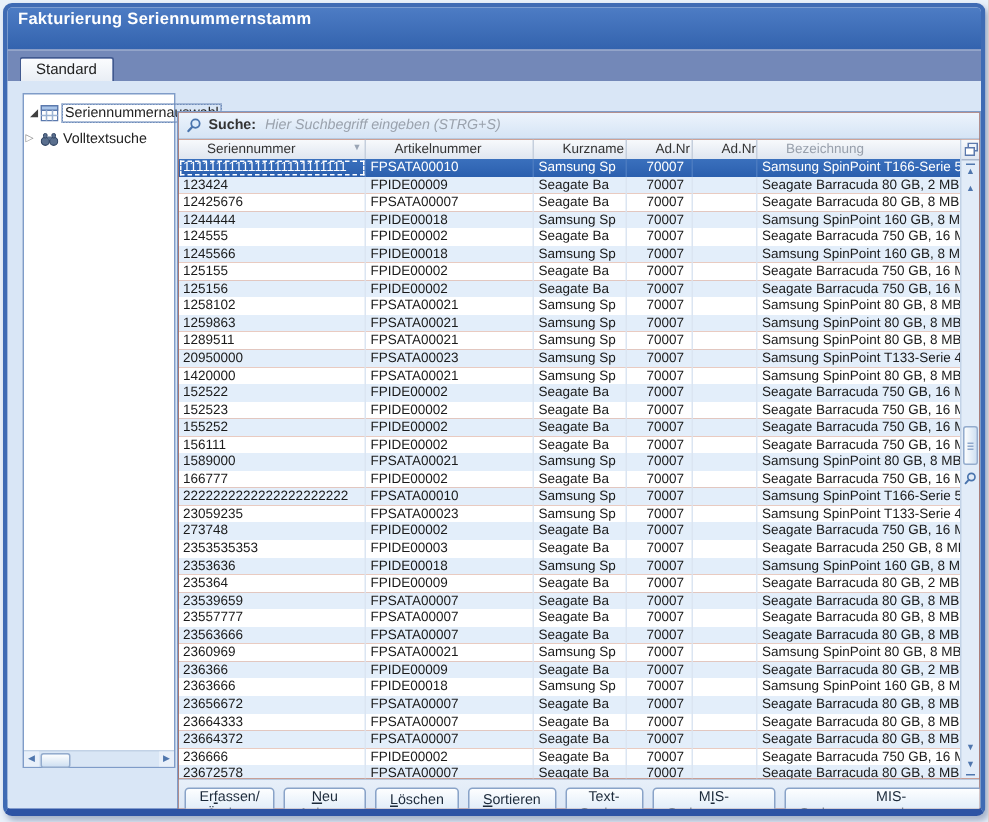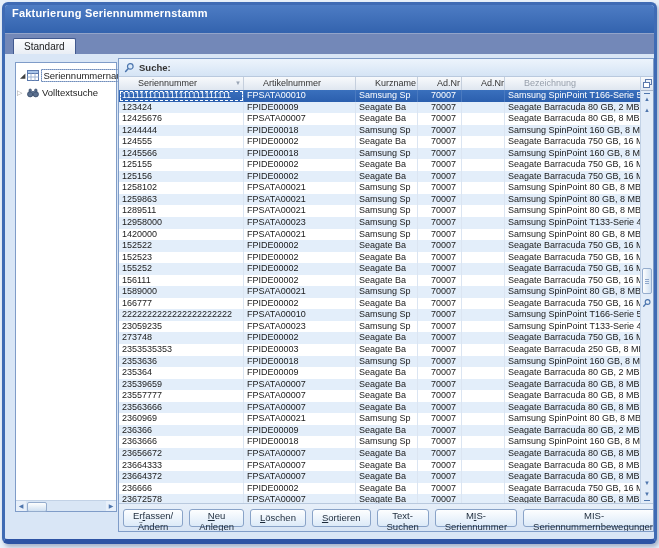--- a/index.html
+++ b/index.html
@@ -31,21 +31,21 @@
   .expander.collapsed{color:#8a8a8a;}
   .tree-label{padding:0 1px;line-height:11px;}
   .tree-label.focused{border:1px solid #6f8cba;outline:1px dotted #9fb4d4;outline-offset:-1px;}
   .tree-hscroll{position:absolute;left:0;right:0;bottom:0;height:10px;background:#d9e6f5;border-top:1px solid #c2d2e6;
     display:flex;align-items:center;}
   .hs-btn{width:10px;height:10px;font-size:6px;line-height:10px;text-align:center;color:#4f76ad;background:#e8f0fa;}
   .hs-track{flex:1;position:relative;height:10px;}
   .hs-thumb{position:absolute;left:1px;top:1px;width:18px;height:8px;background:linear-gradient(#fdfefe,#cfe0f2);
     border:1px solid #94accd;border-radius:2px;}
   
-  .gridpanel{position:absolute;left:113px;top:4px;width:534px;height:472px;background:#c2410c;
+  .gridpanel{position:absolute;left:113px;top:20px;width:534px;height:472px;background:#c2410c;
     border:1px solid #7f9cc8;display:flex;flex-direction:column;overflow:hidden;}
   .searchrow{height:17px;flex:0 0 17px;display:flex;align-items:center;gap:4px;padding-left:5px;
     background:linear-gradient(#edf4fc,#d5e4f5);border-bottom:1px solid #b9c9de;}
   .search-label{font-size:9.5px;font-weight:bold;color:#333;}
   .search-input{flex:1;border:none;background:transparent;font-size:9.5px;font-style:italic;color:#555;
     font-family:"Liberation Sans",sans-serif;outline:none;height:13px;}
   .search-input::placeholder{color:#9aa2ad;font-style:italic;}
   .gridwrap{flex:1;position:relative;overflow:hidden;}
   .gridheader{display:flex;height:13px;margin-right:13px;background:linear-gradient(#f8fafc,#dfe6f0);
     border-bottom:1px solid #a9b7cd;}
@@ -142,20 +142,21 @@
       <div class="gridpanel">
 
         <div class="searchrow">
           <span>
             <svg width="11" height="11" viewBox="0 0 11 11">
               <circle cx="6.3" cy="4.4" r="2.8" fill="#dcebfa" stroke="#4a74ad" stroke-width="1.2"></circle>
               <line x1="4.1" y1="6.7" x2="1.6" y2="9.4" stroke="#4a74ad" stroke-width="1.5" stroke-linecap="round"></line>
             </svg>
           </span>
           <span class="search-label">Suche:</span>
+          <input class="search-input" type="text" placeholder="Hier Suchbegriff eingeben (STRG+S)" style="">
         </div>
 
         <div class="gridwrap">
           <div class="gridheader" id="grid-header">
               <div class="hcell c0">
                 <span>Seriennummer</span>
                 <span class="sort-ic">▼</span>
               </div>
               <div class="hcell c1">
                 <span>Artikelnummer</span>
@@ -256,21 +257,21 @@
               </div>
               <div class="grow">
                 <div class="gcell c0">1289511</div>
                 <div class="gcell c1">FPSATA00021</div>
                 <div class="gcell c2">Samsung Sp</div>
                 <div class="gcell c3 right">70007</div>
                 <div class="gcell c4 right"></div>
                 <div class="gcell c5">Samsung SpinPoint 80 GB, 8 MB, 7200, S-</div>
               </div>
               <div class="grow alt">
-                <div class="gcell c0">12958000</div>
+                <div class="gcell c0">20950000</div>
                 <div class="gcell c1">FPSATA00023</div>
                 <div class="gcell c2">Samsung Sp</div>
                 <div class="gcell c3 right">70007</div>
                 <div class="gcell c4 right"></div>
                 <div class="gcell c5">Samsung SpinPoint T133-Serie 400 GB, 72</div>
               </div>
               <div class="grow">
                 <div class="gcell c0">1420000</div>
                 <div class="gcell c1">FPSATA00021</div>
                 <div class="gcell c2">Samsung Sp</div>

